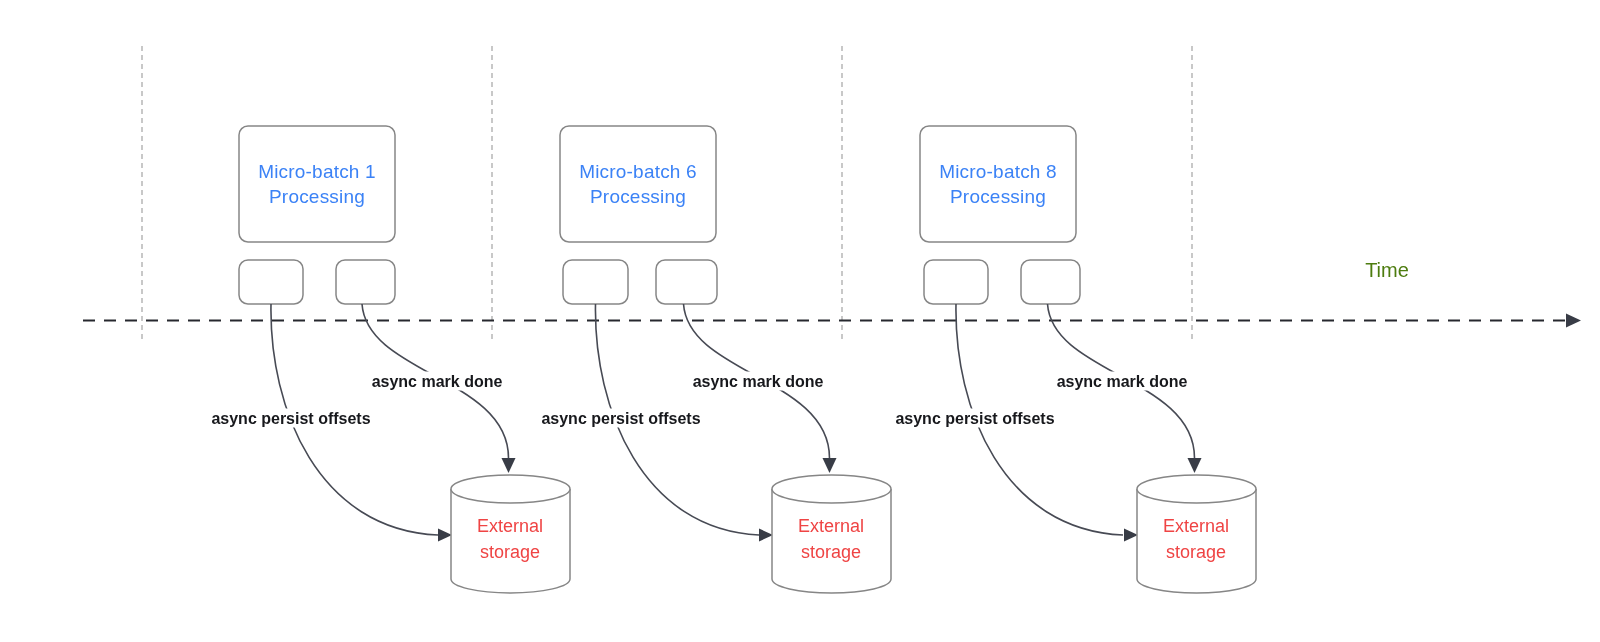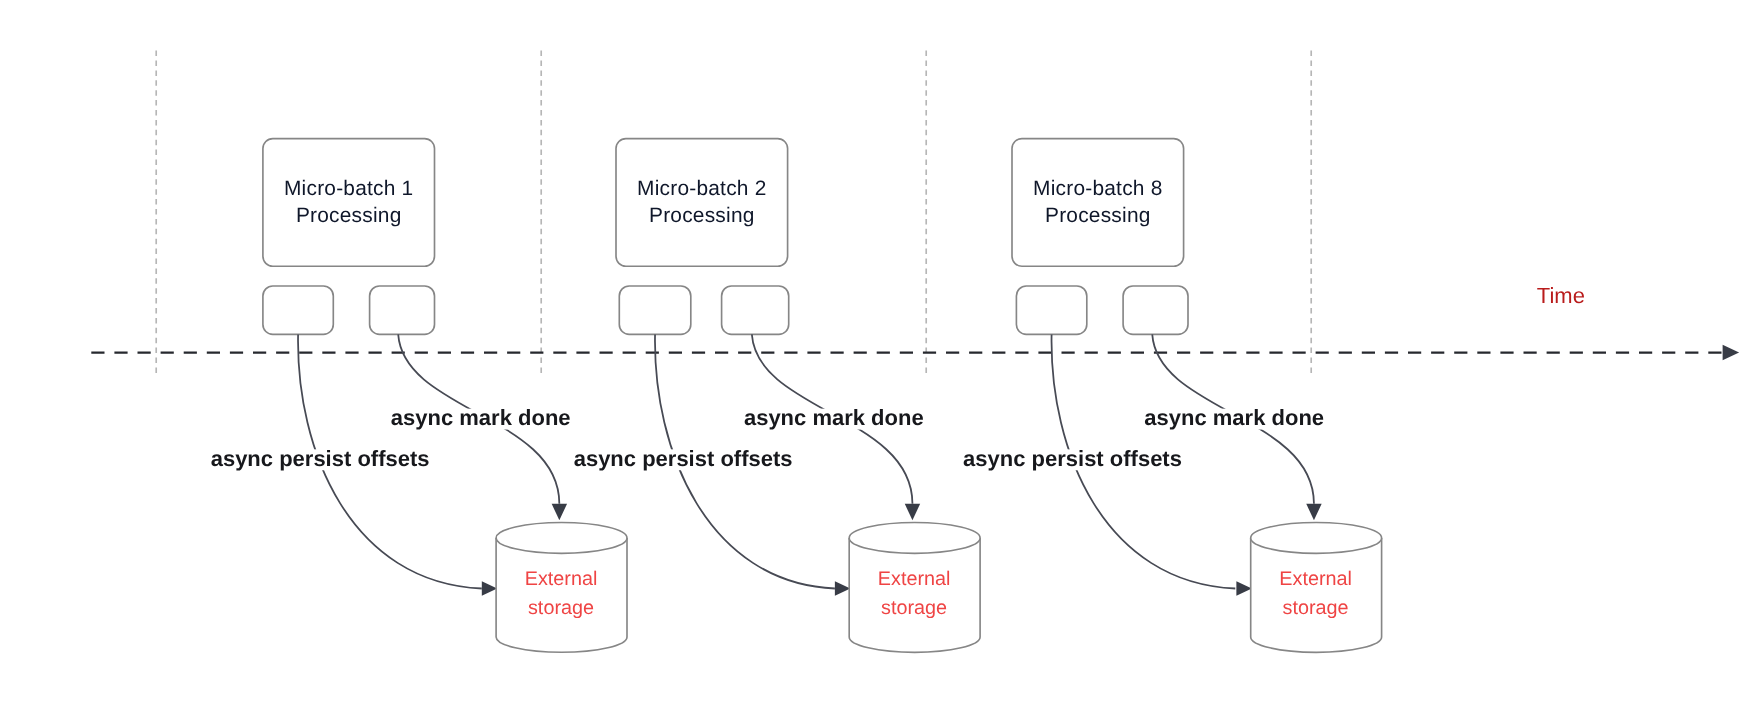--- a/index.html
+++ b/index.html
@@ -2,24 +2,24 @@
 <html><head>
 <meta charset="utf-8">
 <style>
   html,body{margin:0;padding:0;background:#ffffff;}
   .canvas{
     position:relative;width:1600px;height:642px;background:#ffffff;overflow:hidden;
     font-family:"Liberation Sans",sans-serif;
   }
   .canvas svg{position:absolute;left:0;top:0;z-index:0;}
   .txt{position:absolute;z-index:2;transform:translate(-50%,-50%);text-align:center;white-space:nowrap;}
-  .box-title{font-size:19px;line-height:25px;color:#0f172a;letter-spacing:.2px;}
+  .box-title{font-size:19px;line-height:25px;color:#3b82f6;letter-spacing:.2px;}
   .storage-label{font-size:18px;line-height:26px;color:#ef4444;}
-  .flow-label{font-size:20px;font-weight:bold;color:#17181c;background:#ffffff;padding:0 3px;line-height:19px;}
-  .time-label{font-size:20px;color:#b91c1c;margin-left:32px;}
+  .flow-label{font-size:16px;font-weight:bold;color:#17181c;background:#ffffff;padding:0 3px;line-height:19px;}
+  .time-label{font-size:20px;color:#4d7c0f;}
   .shape{fill:#ffffff;stroke:#868686;stroke-width:1.5;}
   .curve{fill:none;stroke:#474a54;stroke-width:1.6;}
   .ahead{fill:#383c46;stroke:none;}
   .divider{stroke:#b6b6b6;stroke-width:1.5;stroke-dasharray:5 4;}
   .timeline{stroke:#26282e;stroke-width:2;stroke-dasharray:12 9;}
 </style>
 </head>
 <body>
 
 <div class="canvas">
@@ -69,21 +69,21 @@
       <path class="shape" d="M1137,489 L1137,579 A59.5,14 0 0 0 1256,579 L1256,489"></path>
       <ellipse class="shape" cx="1196.5" cy="489" rx="59.5" ry="14"></ellipse>
     </g>
   </svg>
 
   <div class="txt box-title" style="left:317px;top:184px;">
     <div>Micro-batch 1</div>
     <div>Processing</div>
   </div>
   <div class="txt box-title" style="left:638px;top:184px;">
-    <div>Micro-batch 2</div>
+    <div>Micro-batch 6</div>
     <div>Processing</div>
   </div>
   <div class="txt box-title" style="left:998px;top:184px;">
     <div>Micro-batch 8</div>
     <div>Processing</div>
   </div>
 
   <div class="txt flow-label" style="left:291px;top:418px;">async persist offsets</div>
   <div class="txt flow-label" style="left:621px;top:418px;">async persist offsets</div>
   <div class="txt flow-label" style="left:975px;top:418px;">async persist offsets</div>

